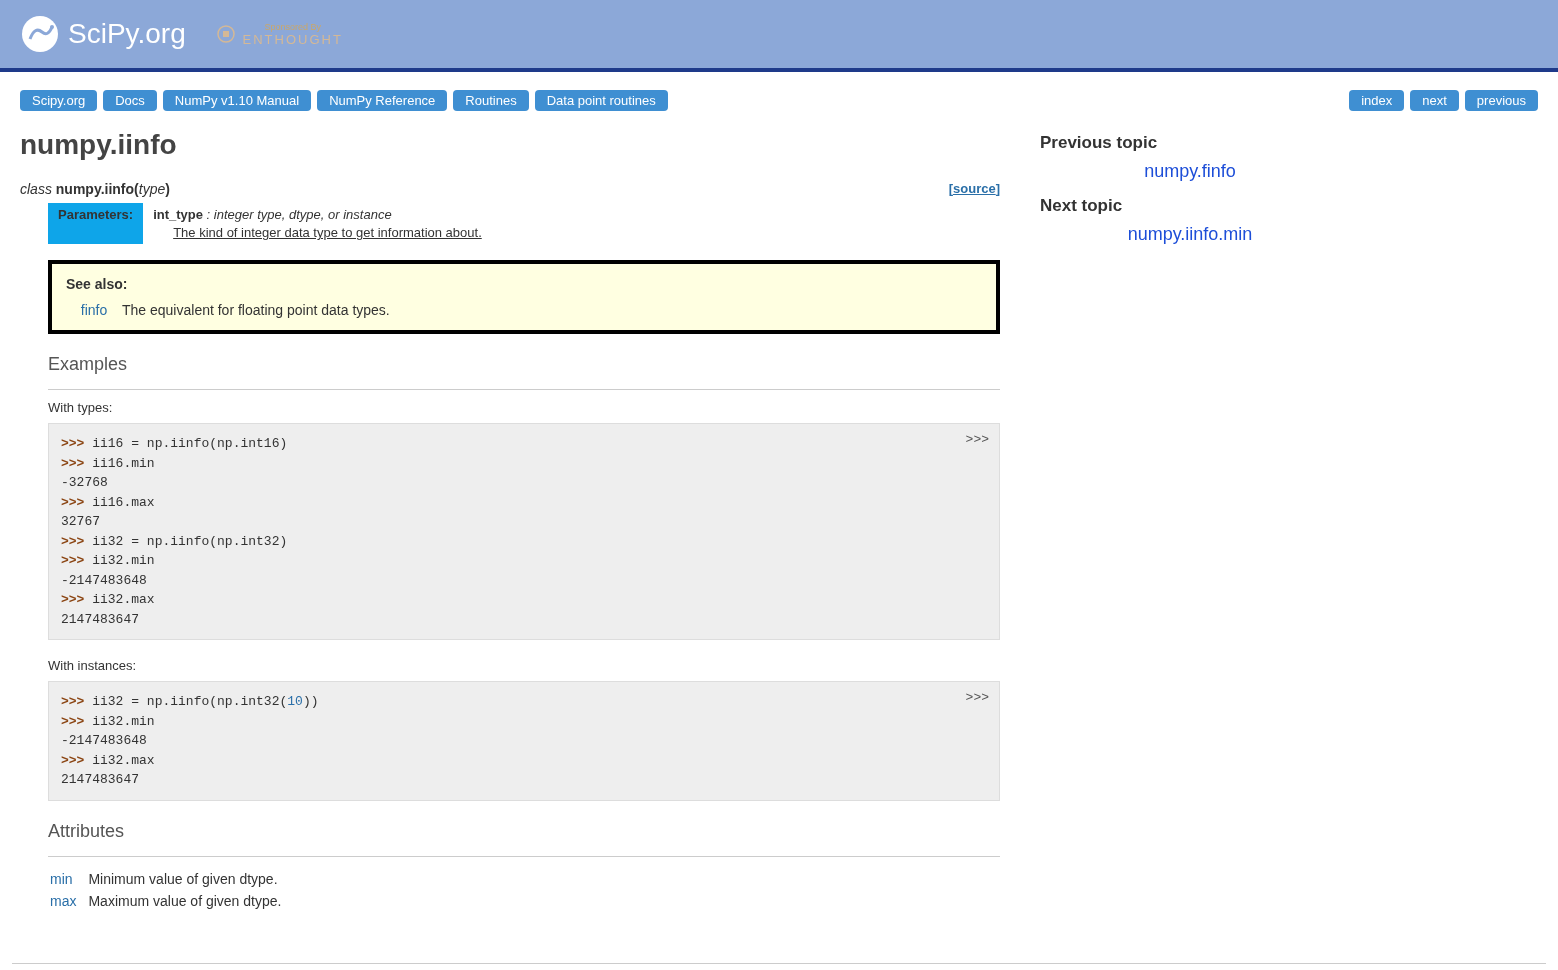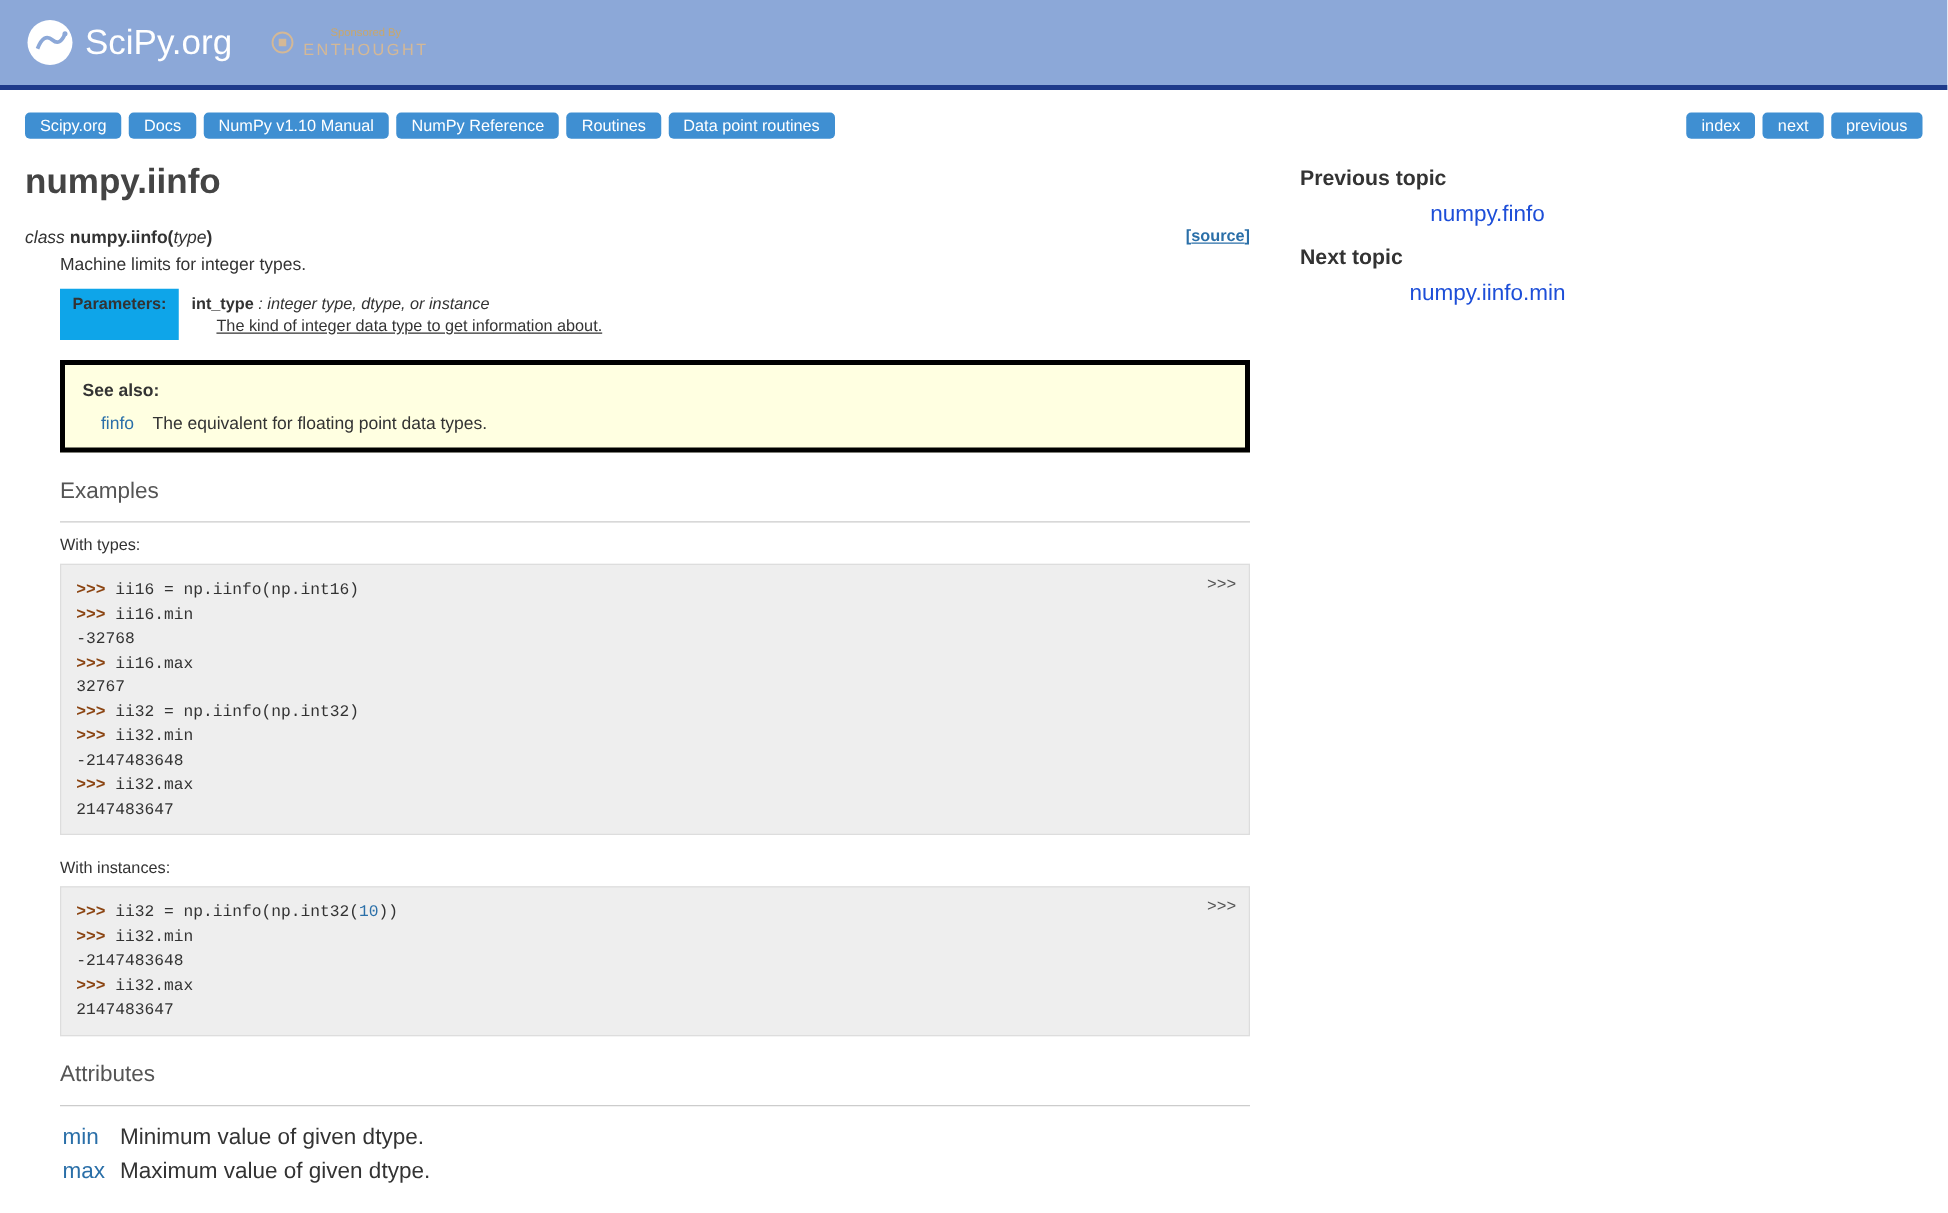--- a/index.html
+++ b/index.html
@@ -36,21 +36,21 @@
 .seealso-title { font-weight: bold; margin-bottom: 10px; }
 .seealso-item { display: flex; }
 .seealso-item a { color: #2a6fa8; min-width: 56px; }
 .section-h { font-size: 18px; color: #555; border-bottom: 1px solid #ccc; padding-bottom: 14px; margin: 20px 0 10px 28px; font-weight: normal; }
 .subtext { margin: 0 0 8px 28px; font-size: 13px; }
 .code-block { background: #eee; border: 1px solid #ddd; padding: 10px 12px; margin: 0 0 18px 28px; font-family: "Courier New", monospace; font-size: 13px; line-height: 1.5; white-space: pre; position: relative; }
 .code-block .prompt { color: #8b4513; font-weight: bold; }
 .code-block .num { color: #2a6fa8; }
 .copybtn { position: absolute; top: 6px; right: 10px; color: #555; font-family: "Courier New", monospace; font-size: 13px; cursor: pointer; }
 .attr-table { margin: 0 0 0 28px; }
-.attr-table td { padding: 2px 10px 2px 0; font-size: 18px; }
+.attr-table td { padding: 2px 10px 2px 0; font-size: 14px; }
 .attr-table a { color: #2a6fa8; }
 .sidebar h4 { font-size: 17px; font-weight: bold; color: #333; margin: 4px 0 8px 0; }
 .sidebar a { color: #1d4ed8; font-size: 18px; display: block; margin-bottom: 14px; }
 .footer { border-top: 1px solid #ccc; margin: 20px 12px 0 12px; padding: 10px 8px 20px 8px; font-size: 12.5px; color: #333; }
 a { text-decoration: none; text-align: center; }
 </style>
 </head>
 <body>
 
 <div class="top-header">
@@ -92,21 +92,20 @@
 
 <div class="main-container">
   <div class="content">
     <h1>numpy.iinfo</h1>
 
     <div class="signature">
       <a class="source-link">source</a>
       <span class="kw">class </span><span class="name">numpy.iinfo</span><span class="name">(</span><span class="param">type</span><span class="name">)</span>
     </div>
 
-    <p class="desc">Machine limits for integer types.</p>
 
     <table class="param-table">
       <tbody>
           <tr>
         <th>Parameters:</th>
         <td>
           <span class="pname">int_type</span><span class="ptype"> : integer type, dtype, or instance</span>
           <span class="pdesc">The kind of integer data type to get information about.</span>
         </td>
       </tr>

